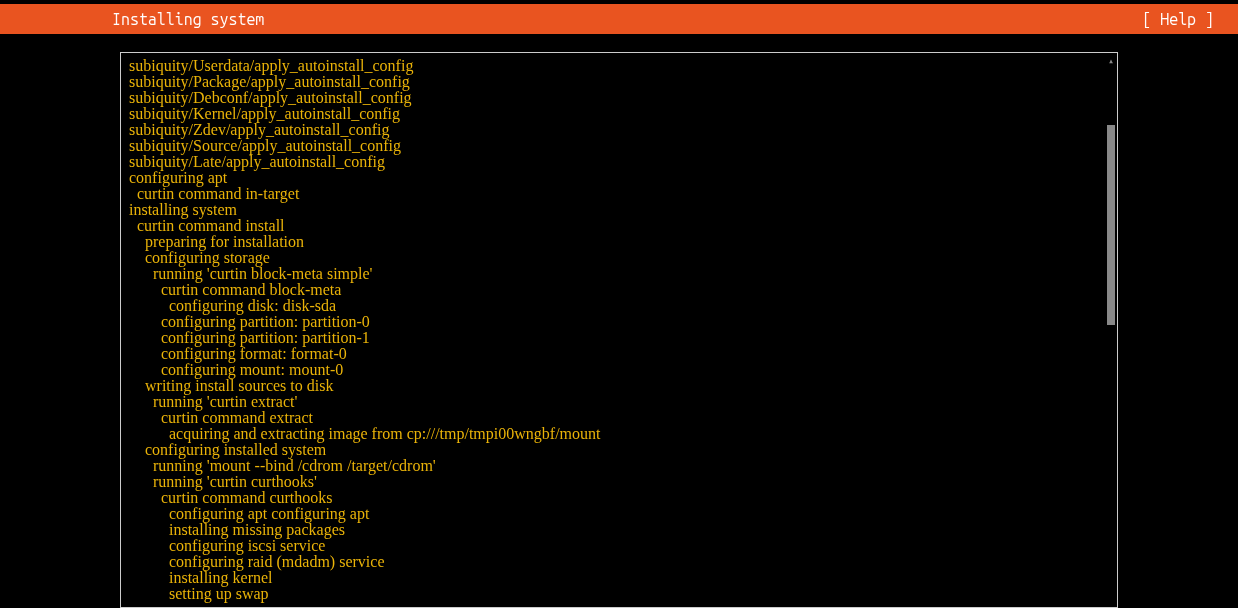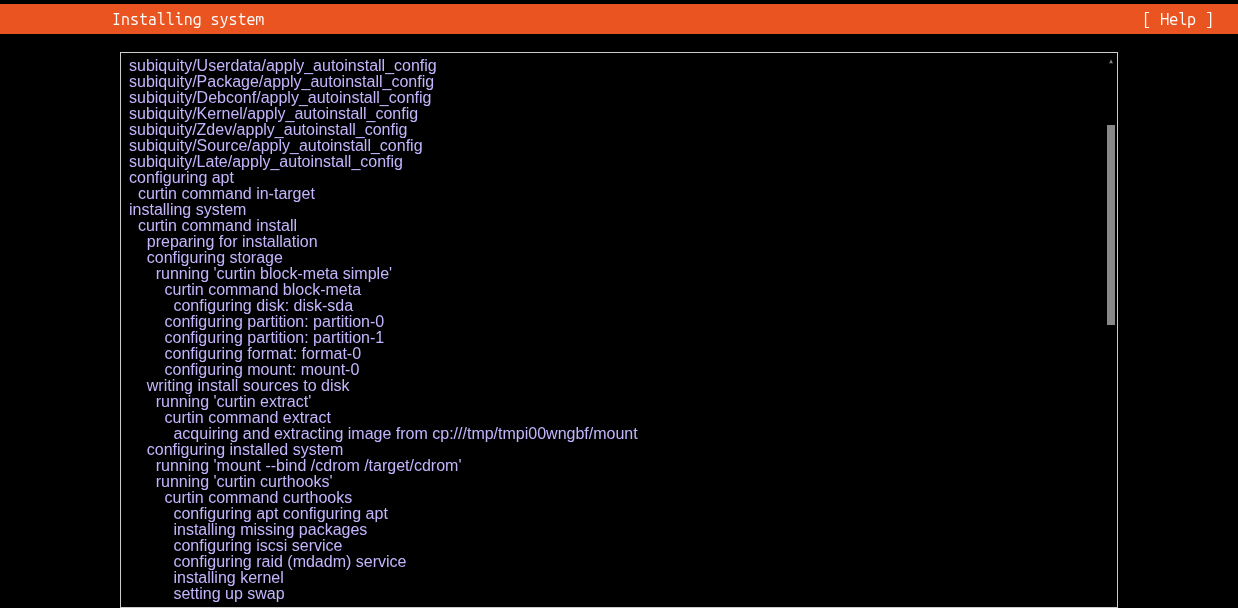--- a/index.html
+++ b/index.html
@@ -56,23 +56,23 @@
       font-size: 16px;
       white-space: pre;
       overflow-y: auto;
       height: 100%;
       scrollbar-width: none;
     }
     .log-content::-webkit-scrollbar {
       display: none;
     }
     .log-line {
-      color: #c4b5fd;
+      color: #eab308;
       line-height: 16px;
-      font-family: Liberation Sans, sans-serif;
+      font-family: Liberation Serif, serif;
     }
     .scrollbar-track {
       position: absolute;
       right: 2px;
       top: 4px;
       width: 8px;
       bottom: 4px;
       background: transparent;
     }
     .scroll-arrow-up {

